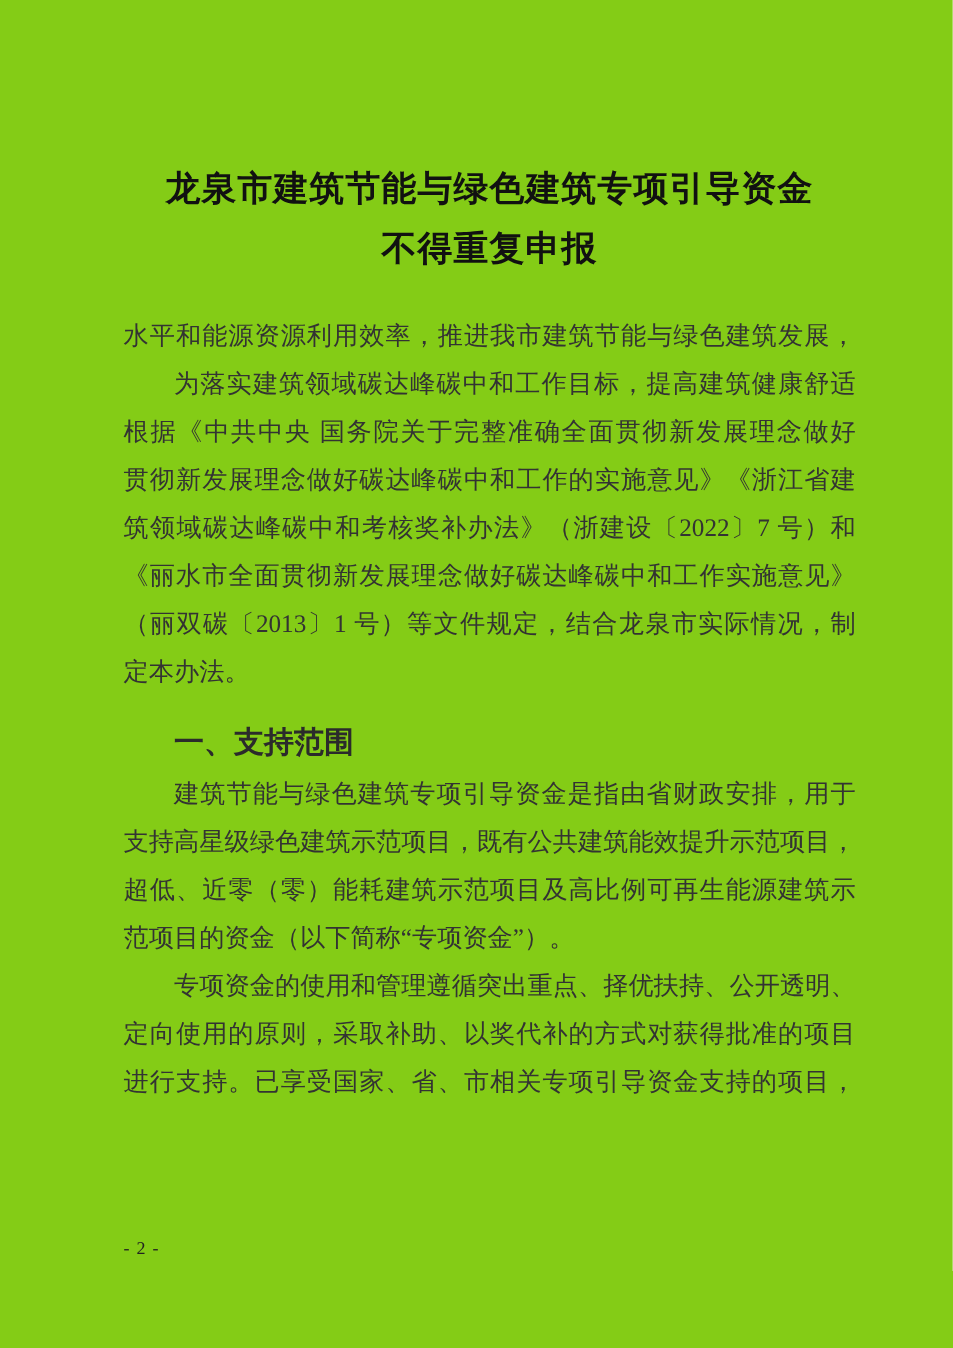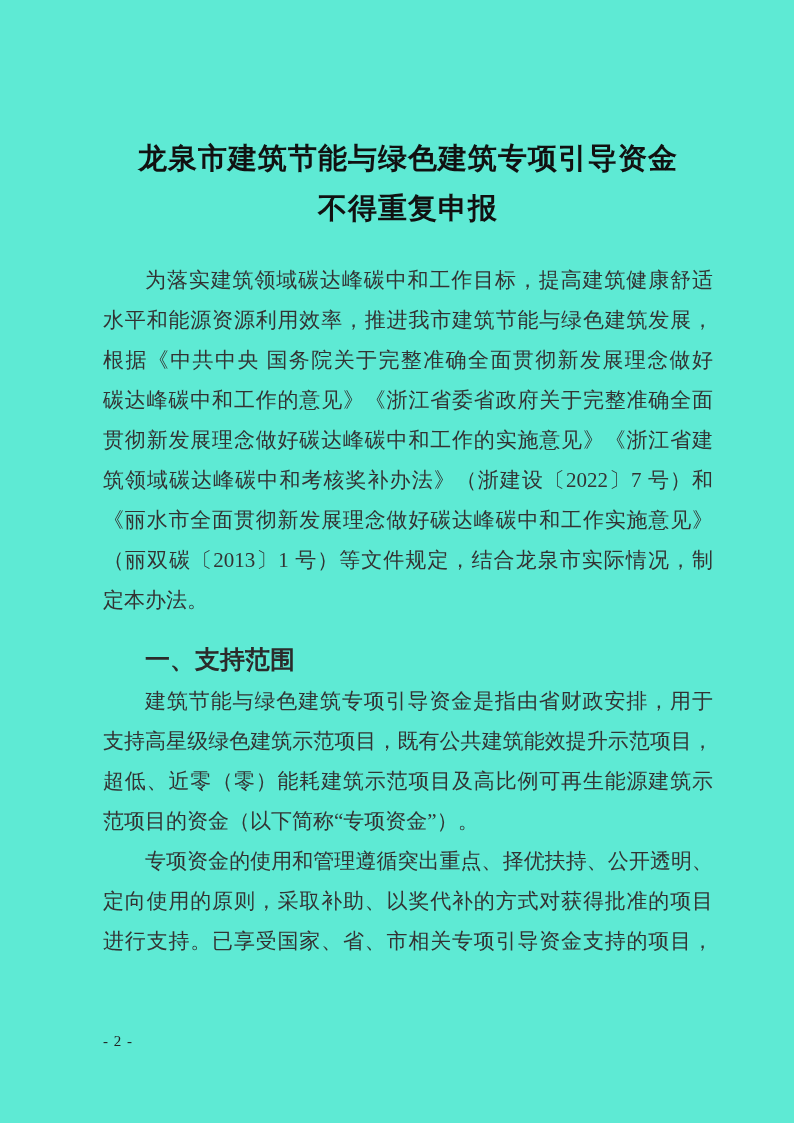--- a/index.html
+++ b/index.html
@@ -1,21 +1,21 @@
 <!DOCTYPE html>
 <html><head>
 <meta charset="utf-8">
 <style>
   * { margin: 0; padding: 0; box-sizing: border-box; }
   html, body { background: #ffffff; }
   .page {
     position: relative;
     width: 794px;
     height: 1123px;
-    background: #5eead4;
+    background: #84cc16;
     overflow: hidden;
     padding-top: 133px;
     font-family: "Liberation Serif", "DejaVu Serif", serif;
     color: #333333;
   }
   .doc-title {
     margin-left: 103px;
     width: 610px;
     text-align: center;
     font-size: 29px;
@@ -70,24 +70,23 @@
 <div class="page">
 
   <h1 class="doc-title">
     <span class="t-line">龙泉市建筑节能与绿色建筑专项引导资金</span>
     <span class="t-line">不得重复申报</span>
   </h1>
 
   <div class="body-text">
 
     <div class="para">
+      <div class="line">水平和能源资源利用效率，推进我市建筑节能与绿色建筑发展，</div>
       <div class="line indent">为落实建筑领域碳达峰碳中和工作目标，提高建筑健康舒适</div>
-      <div class="line">水平和能源资源利用效率，推进我市建筑节能与绿色建筑发展，</div>
       <div class="line">根据《中共中央 国务院关于完整准确全面贯彻新发展理念做好</div>
-      <div class="line">碳达峰碳中和工作的意见》《浙江省委省政府关于完整准确全面</div>
       <div class="line">贯彻新发展理念做好碳达峰碳中和工作的实施意见》《浙江省建</div>
       <div class="line">筑领域碳达峰碳中和考核奖补办法》（浙建设〔2022〕7 号）和</div>
       <div class="line">《丽水市全面贯彻新发展理念做好碳达峰碳中和工作实施意见》</div>
       <div class="line">（丽双碳〔2013〕1 号）等文件规定，结合龙泉市实际情况，制</div>
       <div class="line end">定本办法。</div>
     </div>
 
     <div class="heading">一、支持范围</div>
 
     <div class="para">

